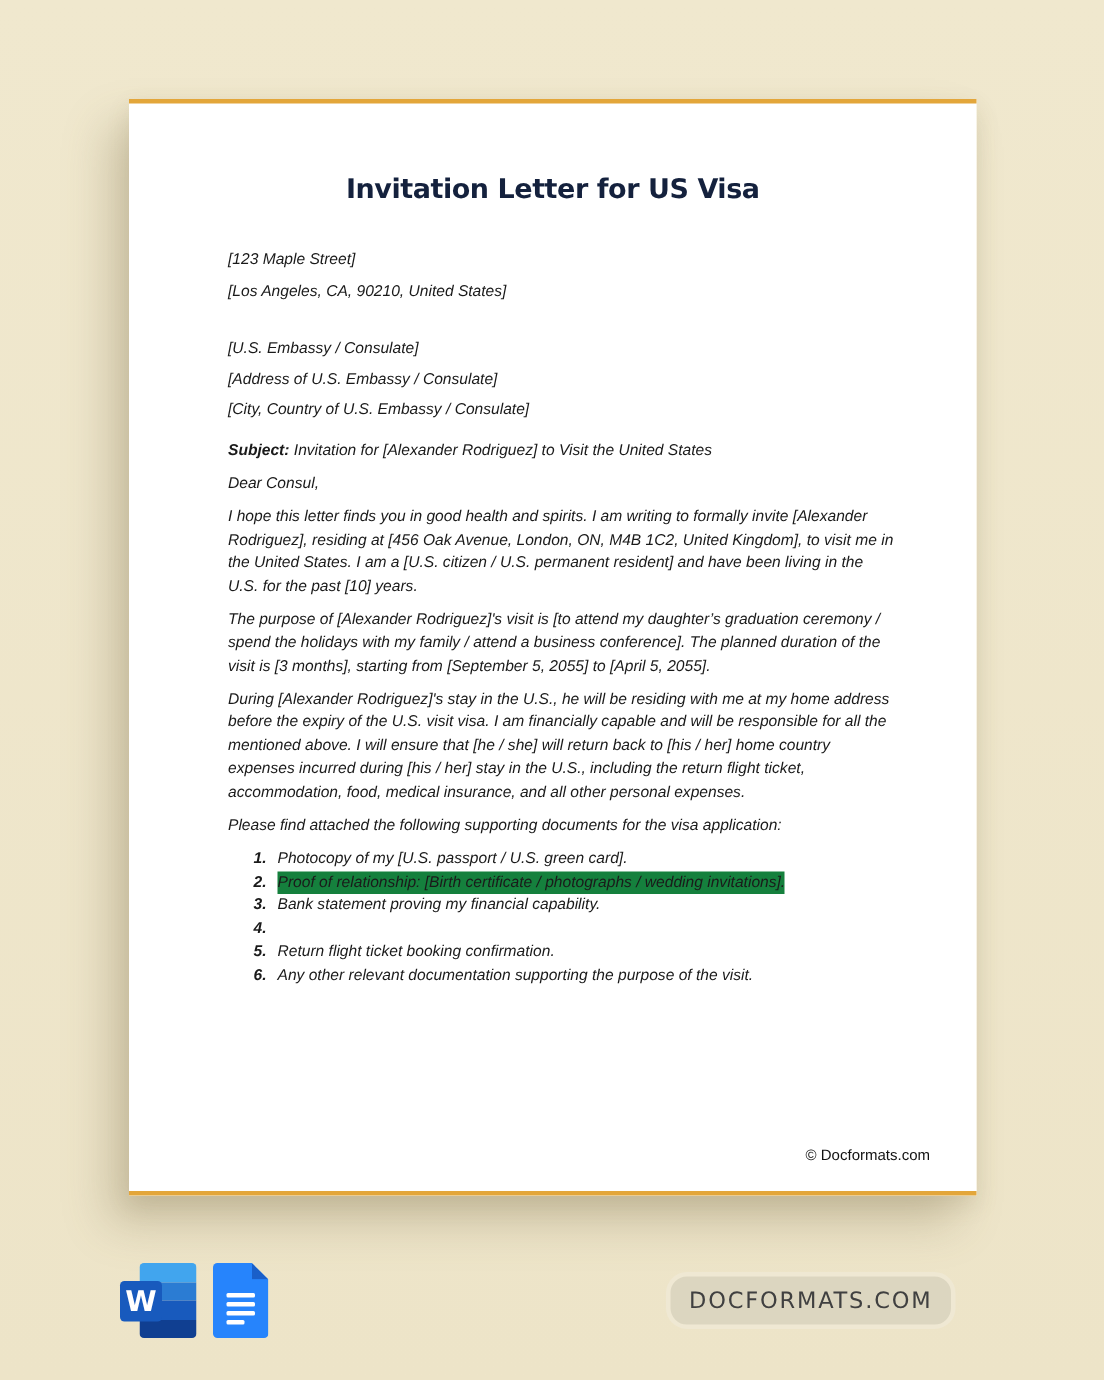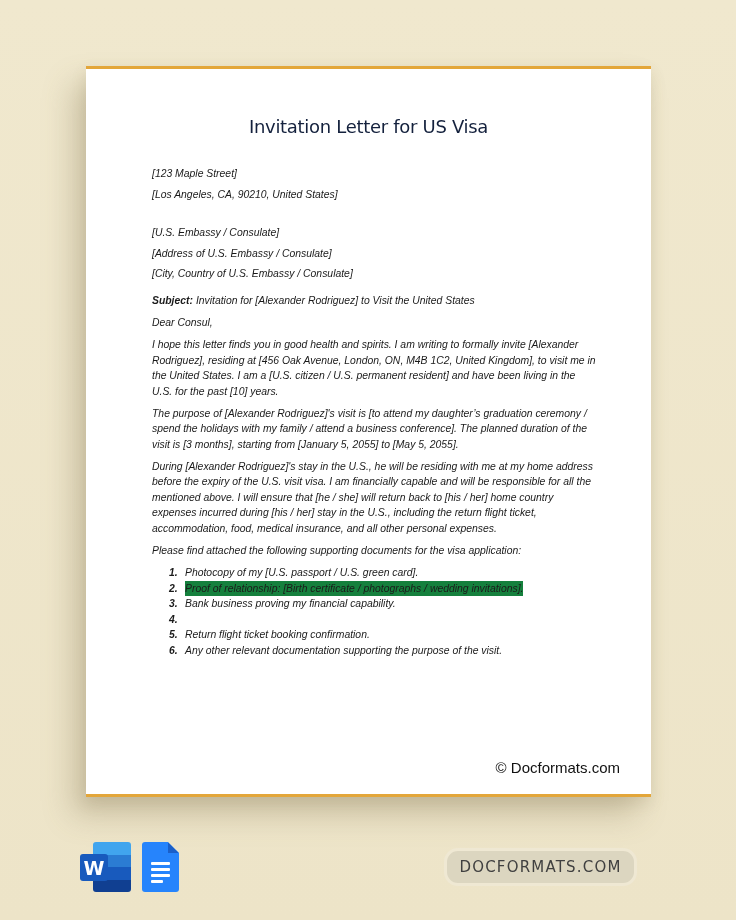--- a/index.html
+++ b/index.html
@@ -25,21 +25,21 @@
       background: #ffffff;
       border-top: 3px solid #e3a63a;
       border-bottom: 3px solid #e3a63a;
       color: #111;
     }
     .title {
       position: absolute;
       left: 0; right: 0; top: 47px;
       text-align: center;
       font-family: "DejaVu Sans", sans-serif;
-      font-weight: normal;
+      font-weight: bold;
       font-size: 18px;
       color: #14213d;
       letter-spacing: -0.3px;
     }
     .content {
       position: absolute;
       left: 66px; top: 97px;
       width: 440px;
       font-family: "Liberation Sans", sans-serif;
       font-size: 10.4px;
@@ -56,21 +56,21 @@
     ol.docs {
       list-style: none;
       margin-top: 7px;
       padding-left: 17px;
     }
     ol.docs li { display: flex; white-space: nowrap; }
     ol.docs .num { width: 16px; font-weight: bold; }
     .copyright {
       position: absolute;
       right: 31px; bottom: 18px;
-      font-size: 15px;
+      font-size: 10px;
       color: #111;
     }
     .icons {
       position: absolute;
       left: 80px; top: 842px;
       display: flex; gap: 10px;
       align-items: center;
     }
     .word-icon {
       position: relative; width: 52px; height: 50px;
@@ -146,21 +146,21 @@
 
     <div class="para">
       <div class="line">I hope this letter finds you in good health and spirits. I am writing to formally invite [Alexander</div>
       <div class="line">Rodriguez], residing at [456 Oak Avenue, London, ON, M4B 1C2, United Kingdom], to visit me in</div>
       <div class="line">the United States. I am a [U.S. citizen / U.S. permanent resident] and have been living in the</div>
       <div class="line">U.S. for the past [10] years.</div>
     </div>
     <div class="para">
       <div class="line">The purpose of [Alexander Rodriguez]'s visit is [to attend my daughter’s graduation ceremony /</div>
       <div class="line">spend the holidays with my family / attend a business conference]. The planned duration of the</div>
-      <div class="line">visit is [3 months], starting from [January 5, 2055] to [May 5, 2055].</div>
+      <div class="line">visit is [3 months], starting from [September 5, 2055] to [April 5, 2055].</div>
     </div>
     <div class="para">
       <div class="line">During [Alexander Rodriguez]'s stay in the U.S., he will be residing with me at my home address</div>
       <div class="line">before the expiry of the U.S. visit visa. I am financially capable and will be responsible for all the</div>
       <div class="line">mentioned above. I will ensure that [he / she] will return back to [his / her] home country</div>
       <div class="line">expenses incurred during [his / her] stay in the U.S., including the return flight ticket,</div>
       <div class="line">accommodation, food, medical insurance, and all other personal expenses.</div>
     </div>
     <div class="line">Please find attached the following supporting documents for the visa application:</div>
 
@@ -168,21 +168,21 @@
       <li>
           <span class="num">1.</span>
           <span>Photocopy of my [U.S. passport / U.S. green card].</span>
         </li>
       <li>
           <span class="num">2.</span>
           <span class="ph">Proof of relationship: [Birth certificate / photographs / wedding invitations].</span>
         </li>
       <li>
           <span class="num">3.</span>
-          <span>Bank business proving my financial capability.</span>
+          <span>Bank statement proving my financial capability.</span>
         </li>
       <li>
           <span class="num">4.</span>
         </li>
       <li>
           <span class="num">5.</span>
           <span>Return flight ticket booking confirmation.</span>
         </li>
       <li>
           <span class="num">6.</span>

